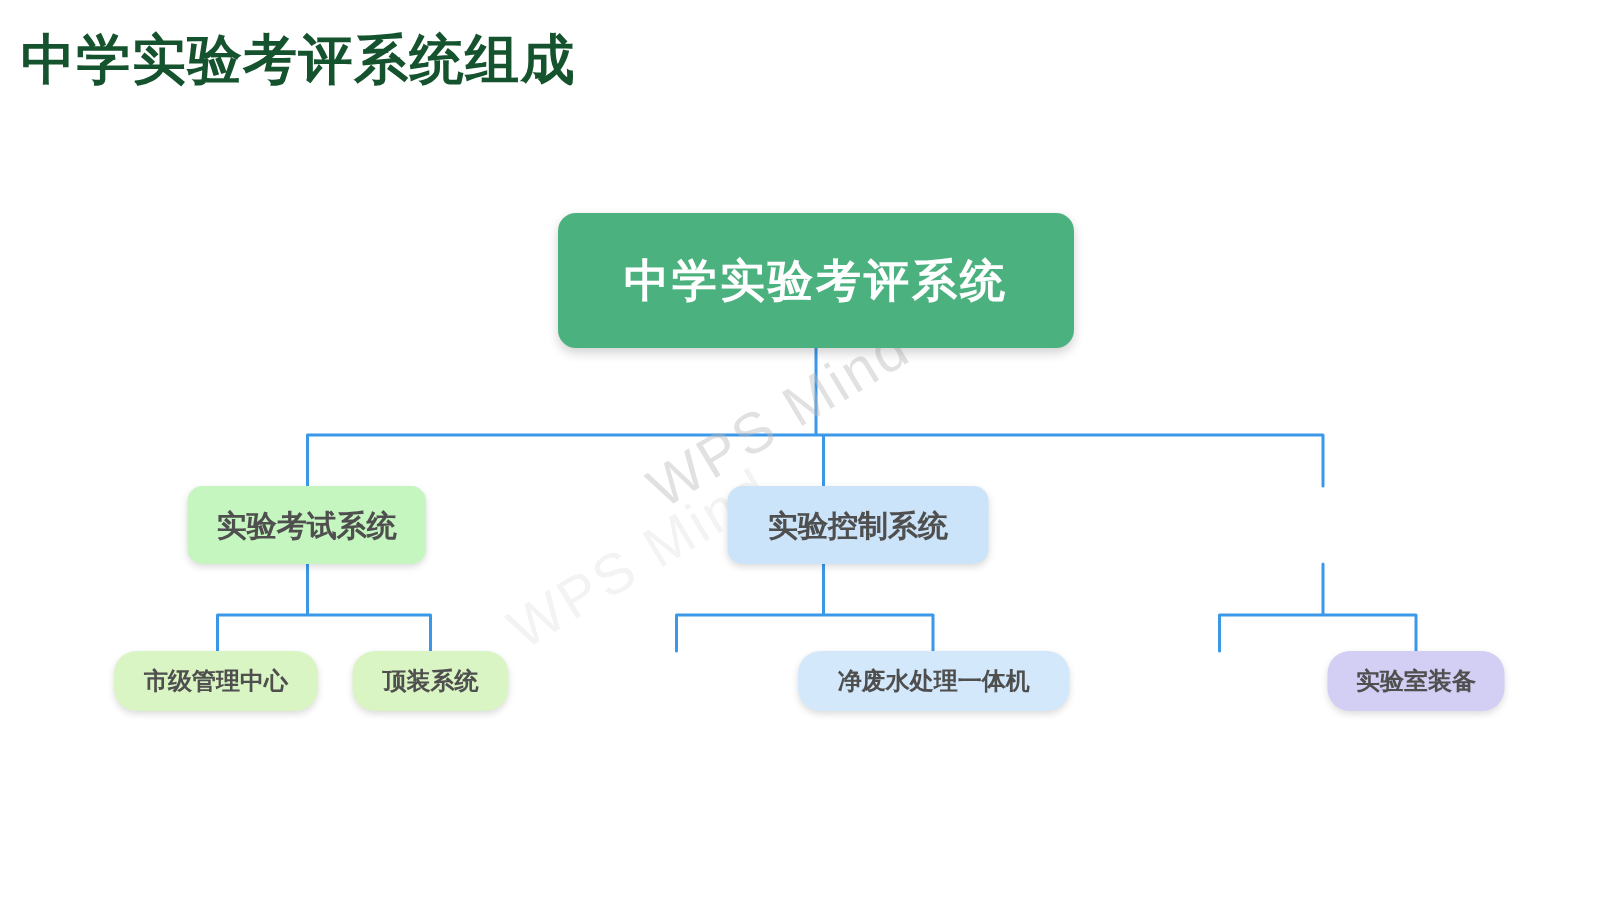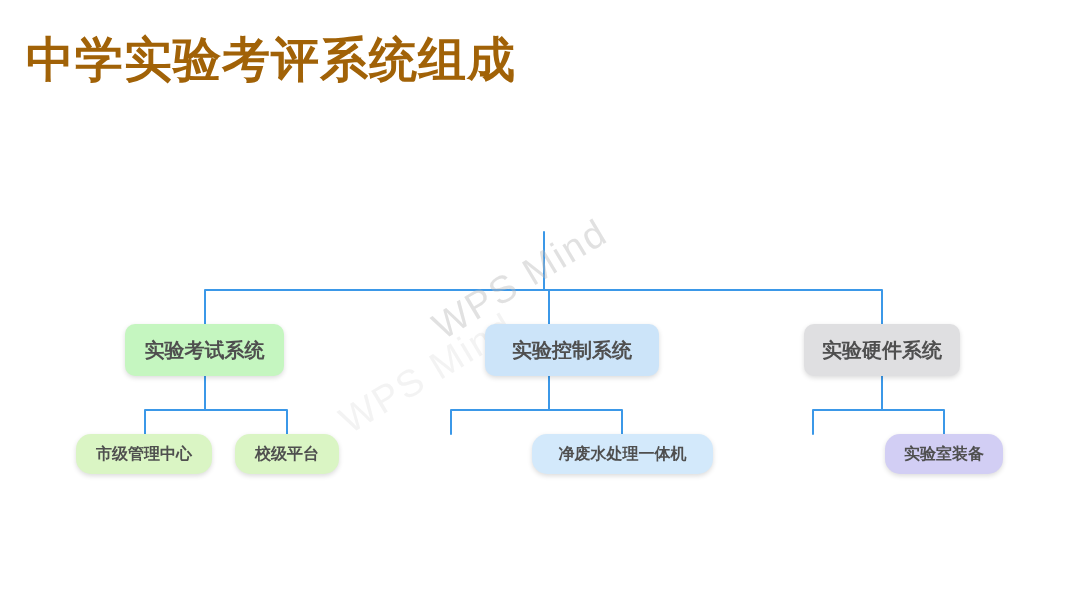--- a/index.html
+++ b/index.html
@@ -4,23 +4,23 @@
 <style>
   html,body{margin:0;padding:0;background:#ffffff;}
   .stage{
     position:relative;
     width:1080px;height:608px;
     background:#ffffff;
     overflow:hidden;
     font-family:"Liberation Sans",sans-serif;
   }
   .page-title{
-    position:absolute;left:14px;top:16px;margin:12px;
+    position:absolute;left:14px;top:16px;margin:0;
     font-family:"DejaVu Serif","Liberation Serif",serif;
-    font-size:48px;font-weight:700;color:#a16207;
+    font-size:36px;font-weight:700;color:#14532d;
     letter-spacing:1px;white-space:nowrap;
   }
   .canvas{position:absolute;left:0;top:0;width:1080px;height:608px;}
   .links{position:absolute;left:0;top:0;width:1080px;height:608px;}
   .watermark{
     position:absolute;left:415px;top:258px;width:210px;
     transform:rotate(-31deg);
     font-size:38px;color:#b9b9b9;opacity:.42;
     letter-spacing:2px;white-space:nowrap;text-align:center;
     pointer-events:none;user-select:none;
@@ -87,26 +87,26 @@
                M622 410 V434
                M882 376 V410
                M813 410 H944
                M813 410 V434
                M944 410 V434" fill="none" stroke="#3b98e8" stroke-width="2" stroke-linecap="round" stroke-linejoin="round"></path>
     </svg>
 
     <div class="watermark">WPS Mind</div>
     <div class="watermark-2">WPS Mind</div>
 
+    <div class="node root" id="nroot">中学实验考评系统</div>
 
     <div class="node lv2 fill-green2" id="b0">实验考试系统</div>
     <div class="node lv2 fill-blue2" id="b1">实验控制系统</div>
-    <div class="node lv2 fill-gray2" id="b2">实验硬件系统</div>
 
     <div class="node lv3 fill-green3" id="c00">市级管理中心</div>
-    <div class="node lv3 fill-green3" id="c01">校级平台</div>
+    <div class="node lv3 fill-green3" id="c01">顶装系统</div>
 
     <div class="node lv3 fill-blue3" id="c11">净废水处理一体机</div>
 
     <div class="node lv3 fill-purple3" id="c21">实验室装备</div>
 
   </div>
 </div>
 
 </body></html>

